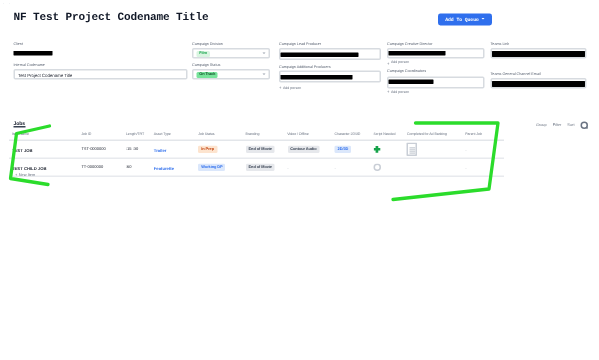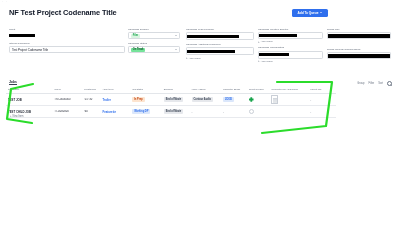--- a/index.html
+++ b/index.html
@@ -31,20 +31,21 @@
     letter-spacing: 1px;
     line-height: 3px;
   }
 
   
   .header {
     position: absolute;
     left: 0; top: 8px;
     width: 334px;
     height: 14px;
+    font-family: Liberation Mono, monospace;
   }
   .page-title {
     position: absolute;
     left: 9px; top: 0px;
     font-size: 7.4px;
     font-weight: bold;
     letter-spacing: -0.1px;
     color: #111827;
     white-space: nowrap;
   }

